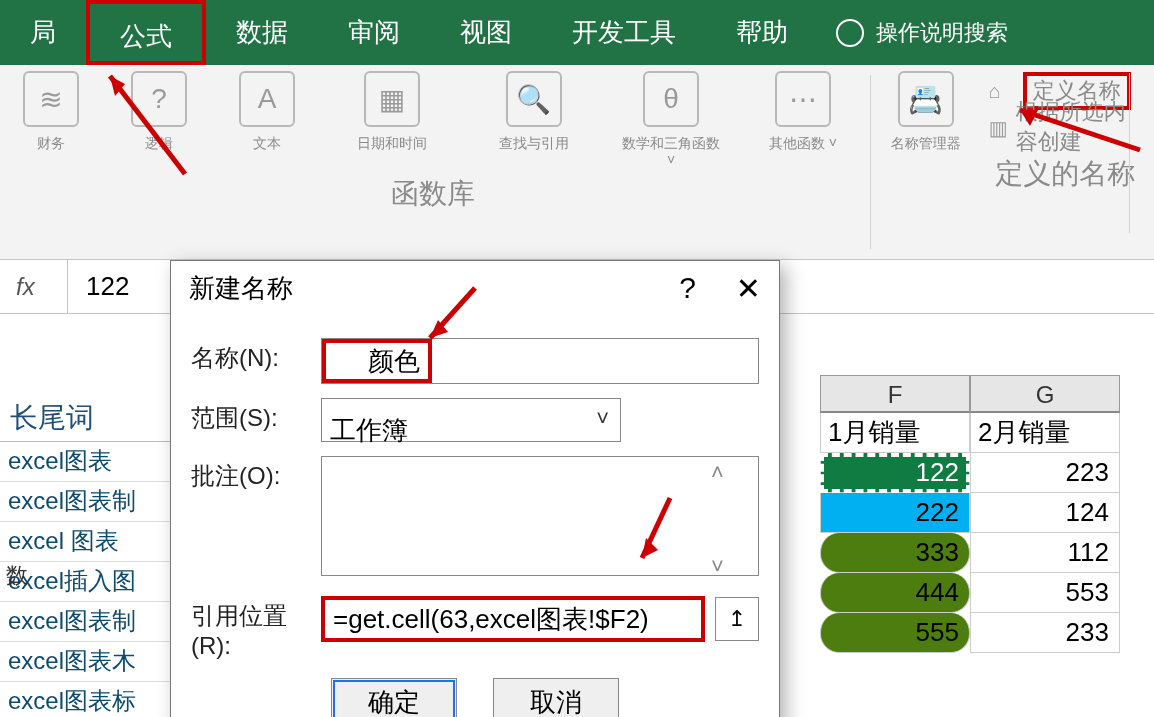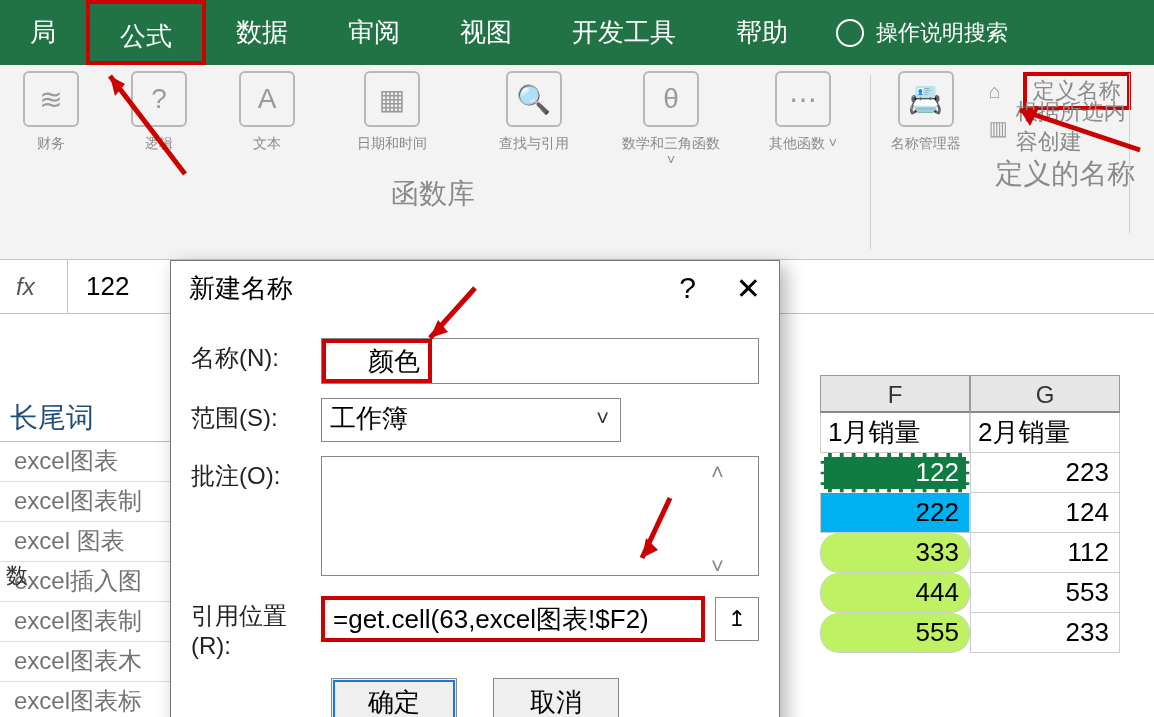--- a/index.html
+++ b/index.html
@@ -30,48 +30,48 @@
 
   
   .formula-bar { height:54px; border-bottom:1px solid #c5c5c5; display:flex; align-items:center; padding-left:8px;}
   .fx { font-style:italic; font-size:24px; color:#555; width:60px; padding-left:8px; border-right:1px solid #c5c5c5; height:100%; display:flex; align-items:center;}
   .fbar-val { padding-left:18px; font-size:26px; }
 
   
   .sheet-area { position:absolute; top:395px; left:0; right:0; bottom:0; }
   .left-col { position:absolute; left:0; top:0; width:170px; }
   .left-col .hdr { font-size:28px; color:#1f4e79; border-bottom:1px solid #bbb; padding:4px 10px;}
-  .left-col .cell { font-size:24px; color:#737373; border-bottom:1px solid #ddd; padding:3px 14px; height:40px; overflow:hidden; white-space:nowrap;}
+  .left-col .cell { font-size:24px; color:#0c4a6e; border-bottom:1px solid #ddd; padding:3px 8px; height:40px; overflow:hidden; white-space:nowrap;}
   .rowlabel { position:absolute; left:0; top:166px; font-size:22px; color:#333; width:34px; text-align:center;}
 
   .right-grid { position:absolute; left:820px; top:-20px; }
   .colhdr { display:flex; }
   .colhdr div { width:150px; border:1px solid #999; border-bottom:2px solid #888; text-align:center; font-size:24px; color:#333; background:#e6e6e6; height:38px; line-height:38px;}
   .data-row { display:flex; }
   .data-row div { width:150px; height:40px; border:1px solid #ccc; border-top:none; text-align:right; padding-right:10px; font-size:26px; line-height:38px;}
   .hdr-row { display:flex; }
   .hdr-row div { width:150px; height:40px; border:1px solid #ccc; border-top:none; font-size:26px; line-height:38px; padding-left:7px;}
   .sel { outline:4px dashed #fff; outline-offset:-4px; background:#107c41 !important; color:#fff !important;}
   .blue-fill { background:#00b0f0; color:#000000; }
-  .yellow-fill { background:#bef264;border-radius:19px; }
+  .yellow-fill { background:#4d7c0f;border-radius:19px; }
 
   
   .dialog { position:absolute; left:170px; top:260px; width:610px; background:#fff; border:1px solid #777; box-shadow: 6px 6px 18px rgba(0,0,0,.3); z-index:10;}
   .dlg-title { display:flex; align-items:center; justify-content:space-between; padding:10px 18px; font-size:26px;gap:20px;}
   .dlg-title .r { display:flex; gap:40px; font-size:30px; }
   .dlg-body { padding: 8px 20px 20px 20px; }
   .dlg-row { display:flex; align-items:flex-start; margin:14px 0; }
   .dlg-lab { width:130px; font-size:24px; color:#222; padding-top:4px;}
   .dlg-input { flex:1; }
   .txt-in { width:100%; height:44px; border:1px solid #888; font-size:26px; padding:2px 8px;}
   .name-box { border:4px solid #c00; display:inline-block; padding:0; width:110px; margin-right:-4px; position:relative; z-index:2;}
   .name-box .txt-in { border:none; height:36px;text-align:right; }
   .name-wrap { display:flex; width:100%; border:1px solid #888; height:46px;}
   .name-wrap .rest { flex:1; }
-  .sel-in { width:100%; height:44px; border:1px solid #888; font-size:26px; padding:2px 8px; appearance:none; background:#fff; position:relative;}
+  .sel-in { width:100%; height:44px; border:1px solid #888; font-size:26px; padding:14px 8px; appearance:none; background:#fff; position:relative;}
   .selwrap{ width:300px; position:relative;}
   .selwrap::after{content:"˅"; position:absolute; right:12px; top:8px; font-size:22px; color:#333;}
   .ta { width:100%; height:120px; border:1px solid #888; resize:none; font-size:22px; padding:4px;}
   .scroll-side { position:absolute; right:22px; width:26px; display:flex; flex-direction:column; justify-content:space-between; color:#888;}
   .ref-row .ref-wrap { display:flex; gap:10px; align-items:center; width:100%;}
   .ref-box { border:4px solid #c00; flex:1; }
   .ref-box .txt-in { height:38px; border:none;}
   .ref-btn { width:44px; height:44px; border:1px solid #888; display:flex; align-items:center; justify-content:center; font-size:22px;}
   .dlg-buttons { display:flex; gap:36px; justify-content:center; margin-top:18px;}
   .dlg-buttons .btn { border:1px solid #888; padding:6px 36px; font-size:26px; background:#efefef;}

